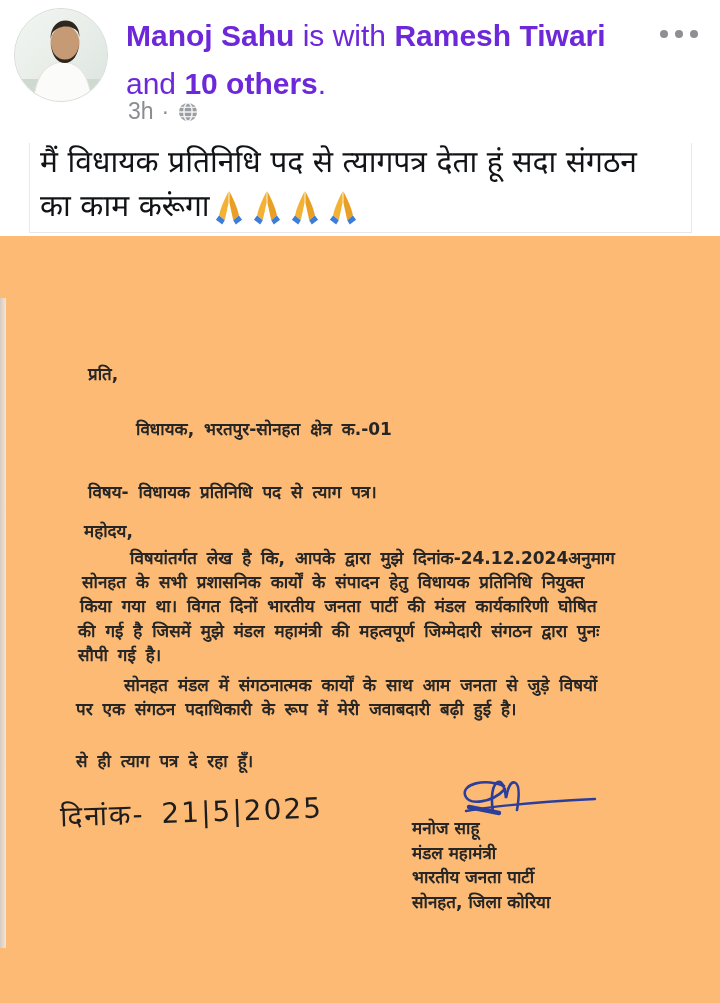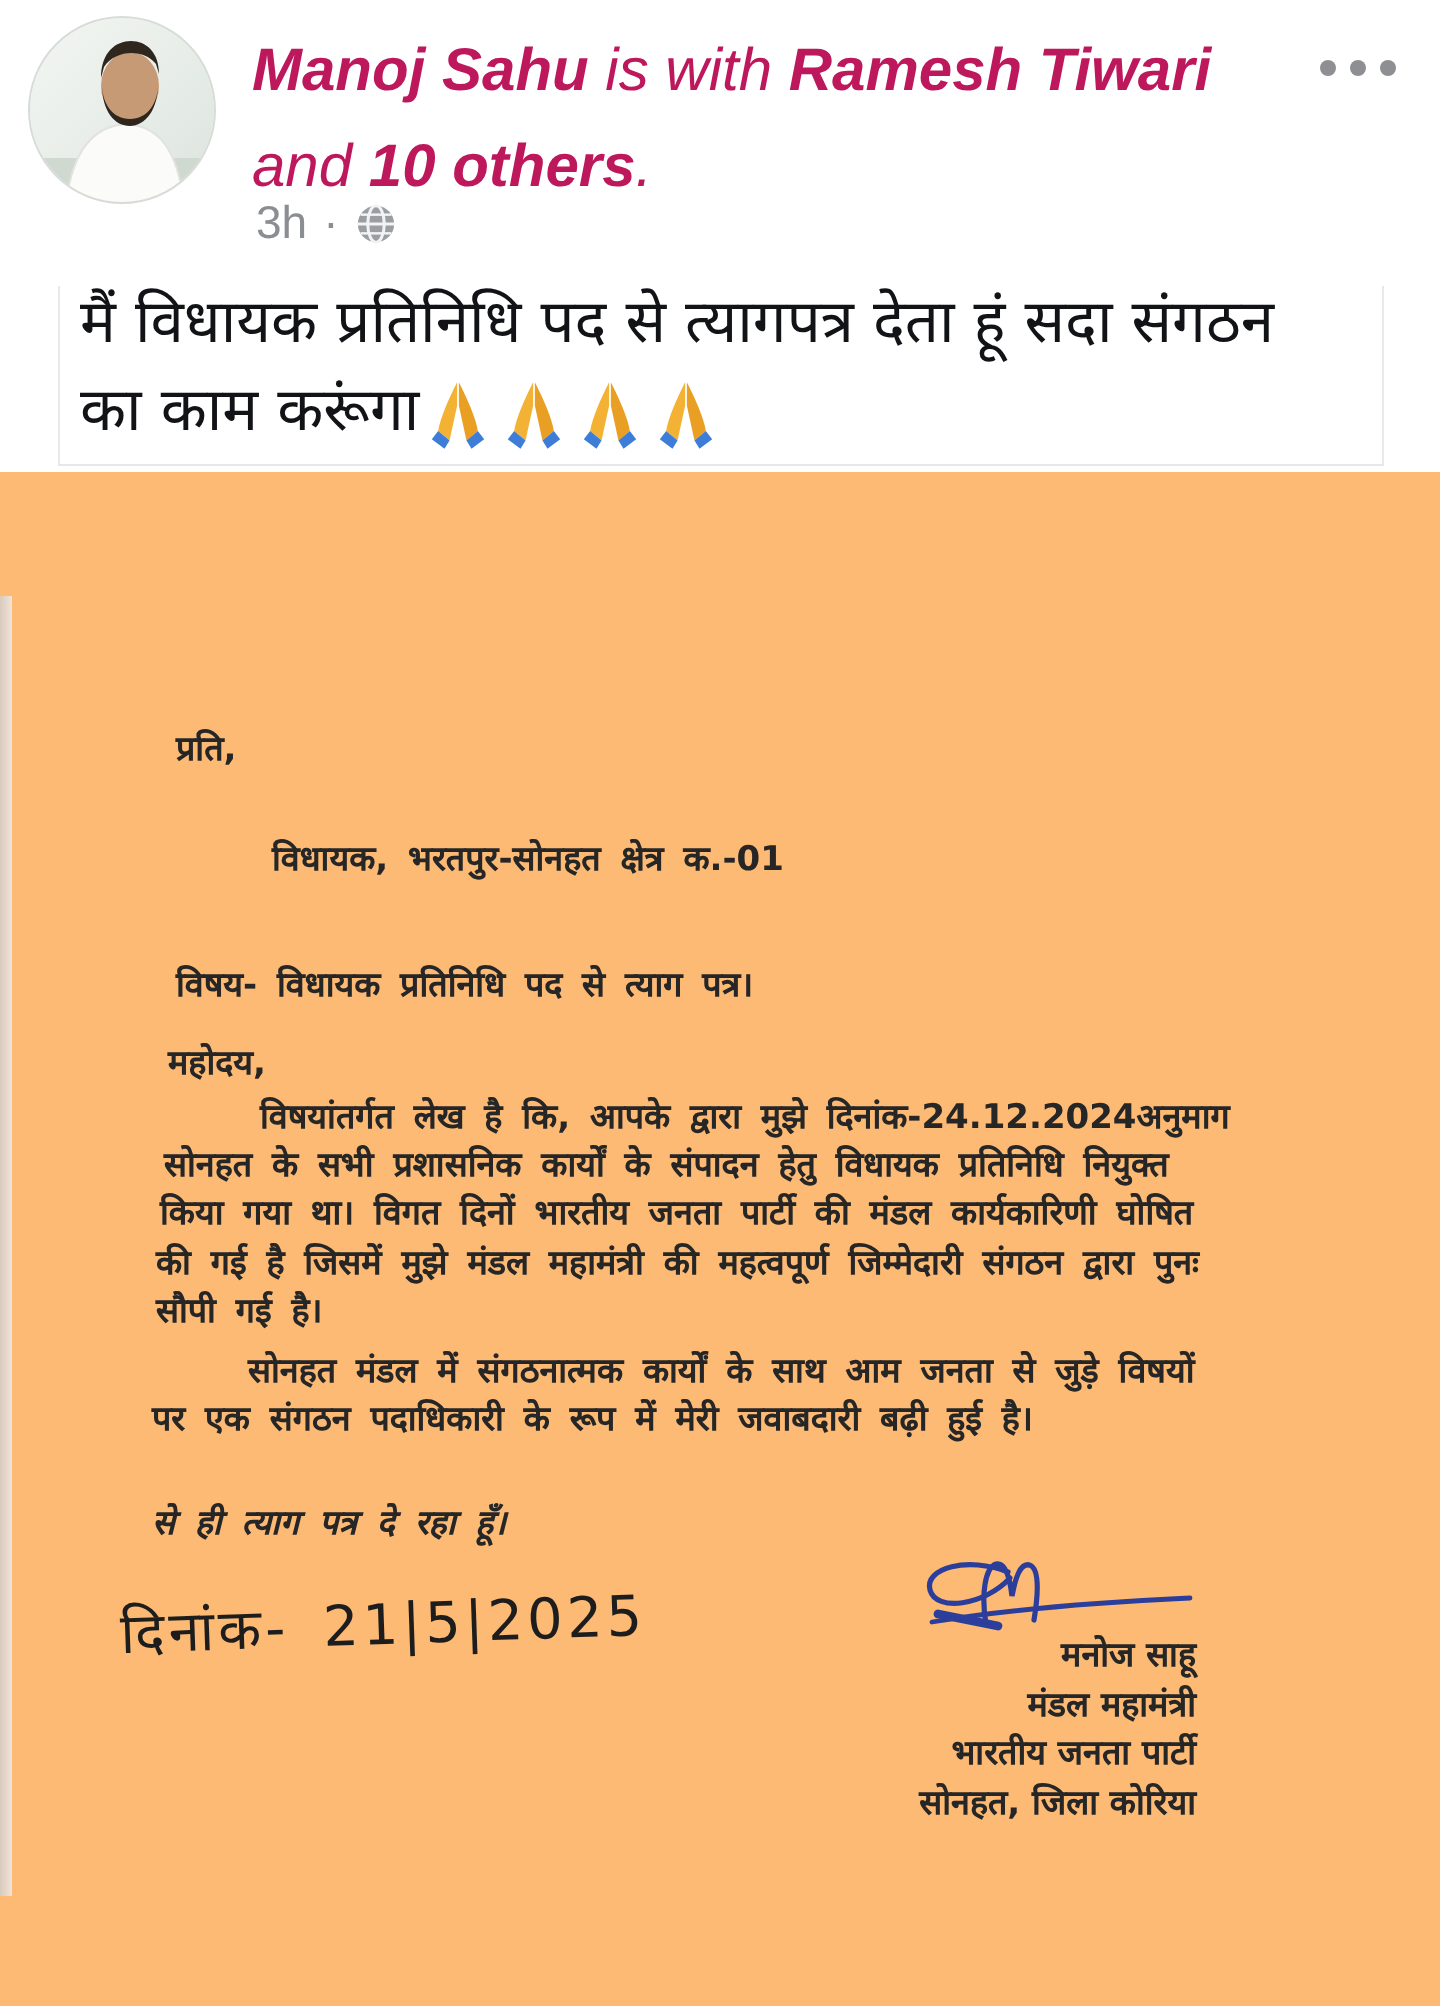--- a/index.html
+++ b/index.html
@@ -3,21 +3,21 @@
 <meta charset="utf-8">
 <style>
   * { margin:0; padding:0; box-sizing:border-box; }
   html,body { background:#fff; }
   body { font-family:"Liberation Sans","DejaVu Sans",sans-serif; }
   .screen { position:relative; width:720px; height:1003px; background:#fff; overflow:hidden; }
 
   
   .avatar-wrap { position:absolute; left:14px; top:8px; width:94px; height:94px; border-radius:50%;
                  overflow:hidden; border:1px solid #d8dcd8; background:#e9efe9; }
-  .hdr-text { position:absolute; left:126px; top:12px; width:520px; font-size:30px; line-height:48px; color:#be185d;font-style:italic; }
+  .hdr-text { position:absolute; left:126px; top:12px; width:520px; font-size:30px; line-height:48px; color:#6d28d9; }
   .hdr-text .b { font-weight:700; }
   .meta-row { position:absolute; left:128px; top:98px; display:flex; align-items:center; gap:8px;
               color:#8a8d91; font-size:23px; }
   .globe { width:22px; height:22px; display:inline-block; }
   .menu-dots { position:absolute; left:660px; top:30px; display:flex; gap:7px; cursor:pointer; }
   .menu-dots i { width:8px; height:8px; border-radius:50%; background:#8d8f93; display:block; }
 
   
   .status-box { position:absolute; left:29px; top:143px; width:663px; height:90px;
                 border-left:1px solid #e9e9e9; border-right:1px solid #e9e9e9; border-bottom:1px solid #e7e7e7; }
@@ -29,21 +29,21 @@
   
   .letter { position:absolute; left:0; top:236px; width:720px; height:767px; background:#fdba74; }
   .paper-edge { position:absolute; left:0; top:62px; width:6px; height:650px;
                 background:linear-gradient(to right,#cfcfcf,#efefef); opacity:.8; }
   .ln { position:absolute; white-space:nowrap; color:#262626; font-weight:700;
         font-family:"DejaVu Sans","Liberation Sans",sans-serif; font-size:17px; word-spacing:4px; }
   .hand-date { position:absolute; left:60px; top:556px; font-size:28px; font-weight:400; color:#1d1d1d;
                transform:rotate(-2deg); letter-spacing:2px; word-spacing:6px;
                font-family:"DejaVu Sans","Liberation Sans",sans-serif; }
   .sig-svg { position:absolute; left:452px; top:540px; width:150px; height:50px; }
-  .sign-block { position:absolute; left:412px; top:580px; width:186px; text-align:right;
+  .sign-block { position:absolute; left:412px; top:580px; width:186px; text-align:left;
                 font-weight:700; font-size:17px; line-height:24.5px; color:#262626;
                 font-family:"DejaVu Sans","Liberation Sans",sans-serif; }
 </style>
 </head>
 <body>
 
 <div class="screen">
 
   <div class="avatar-wrap">
     <svg viewBox="0 0 94 94" width="94" height="94">
@@ -127,21 +127,21 @@
     <div class="ln" style="left:88px;  top:244px;">विषय- विधायक प्रतिनिधि पद से त्याग पत्र।</div>
     <div class="ln" style="left:84px;  top:283px;">महोदय,</div>
 
     <div class="ln" style="left:130px; top:310px;">विषयांतर्गत लेख है कि, आपके द्वारा मुझे दिनांक-24.12.2024अनुमाग</div>
     <div class="ln" style="left:82px;  top:334px;">सोनहत के सभी प्रशासनिक कार्यों के संपादन हेतु विधायक प्रतिनिधि नियुक्त</div>
     <div class="ln" style="left:80px;  top:358px;">किया गया था। विगत दिनों भारतीय जनता पार्टी की मंडल कार्यकारिणी घोषित</div>
     <div class="ln" style="left:78px;  top:383px;">की गई है जिसमें मुझे मंडल महामंत्री की महत्वपूर्ण जिम्मेदारी संगठन द्वारा पुनः</div>
     <div class="ln" style="left:78px;  top:407px;">सौपी गई है।</div>
     <div class="ln" style="left:124px; top:437px;">सोनहत मंडल में संगठनात्मक कार्यों के साथ आम जनता से जुड़े विषयों</div>
     <div class="ln" style="left:76px;  top:461px;">पर एक संगठन पदाधिकारी के रूप में मेरी जवाबदारी बढ़ी हुई है।</div>
-    <div class="ln" style="left:76px;  top:513px;font-style:italic;">से ही त्याग पत्र दे रहा हूँ।</div>
+    <div class="ln" style="left:76px;  top:513px;">से ही त्याग पत्र दे रहा हूँ।</div>
 
     <div class="hand-date">दिनांक- 21|5|2025</div>
 
     <svg class="sig-svg" viewBox="0 0 150 50">
       <g fill="none" stroke="#2c3e9b" stroke-linecap="round">
         <path d="M52 10 C32 2 10 8 13 19 C16 30 40 27 53 13" stroke-width="2.6"></path>
         <path d="M41 36 C38.5 21 40.5 8 46 6 C51 4.8 53 14 54 22 C55.5 14 58 4.8 63 6.6 C68 8.6 67 22 65 34" stroke-width="2.6"></path>
         <path d="M14 35 C50 29 100 25 143 23" stroke-width="2.4"></path>
         <path d="M17 31 L47 37" stroke-width="4.4"></path>
       </g>

